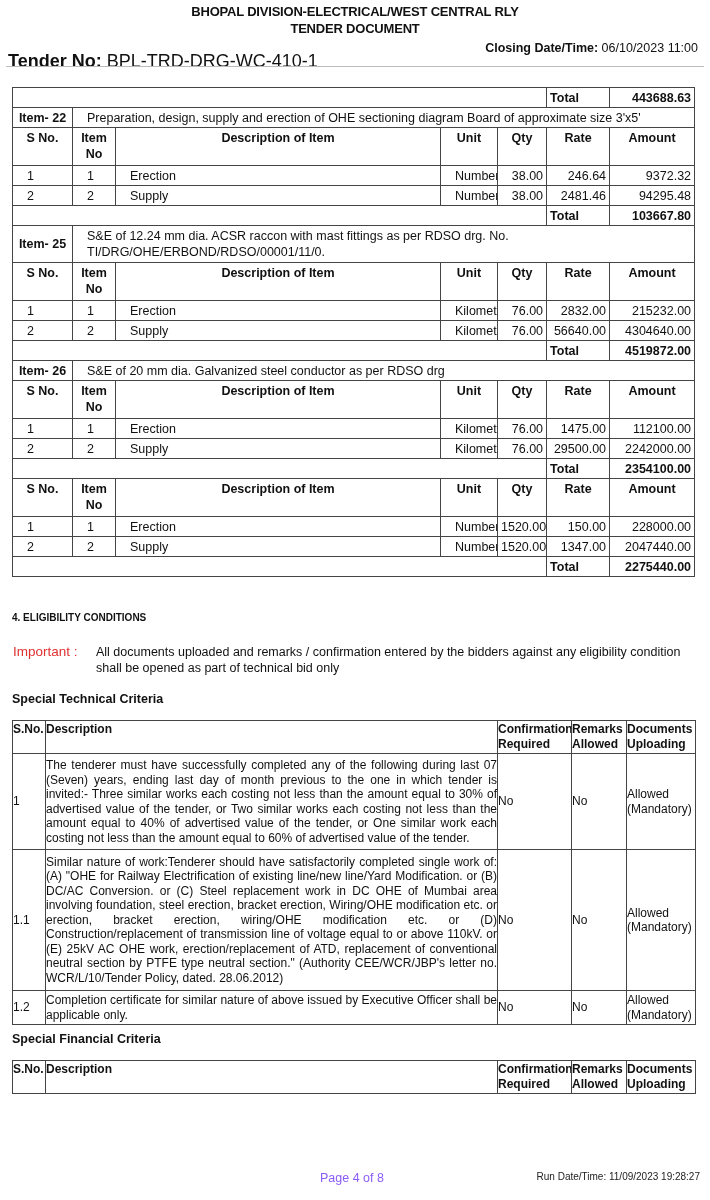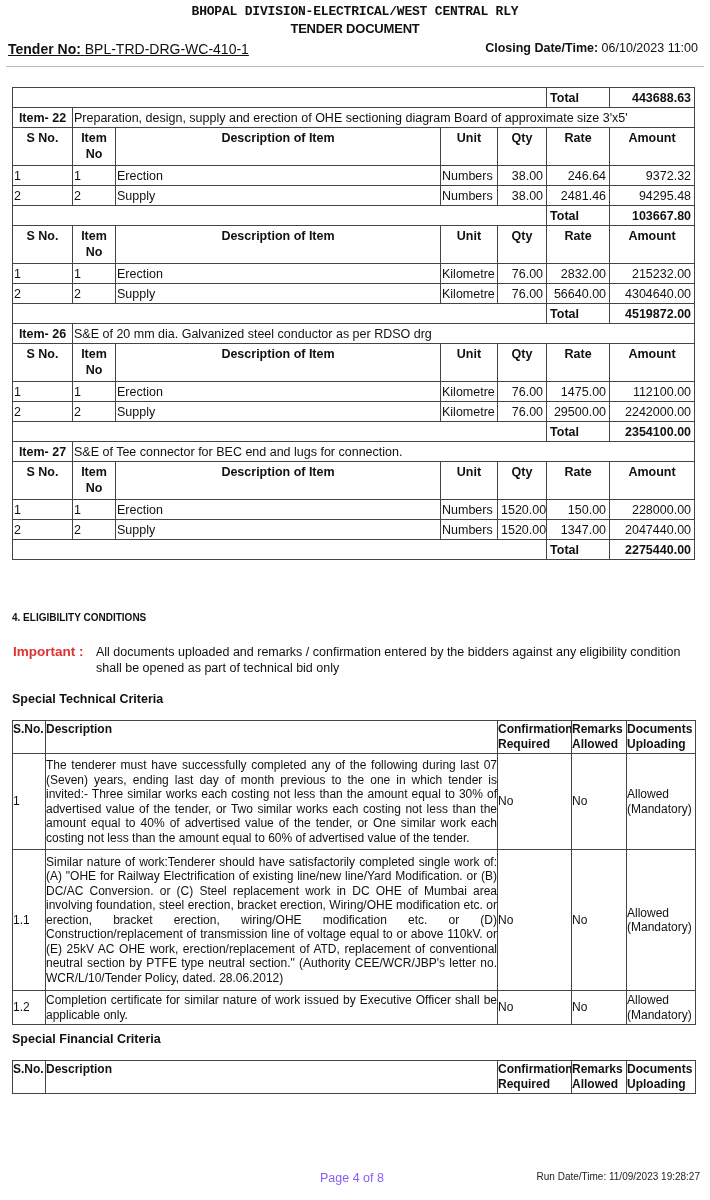--- a/index.html
+++ b/index.html
@@ -1,43 +1,43 @@
 <!DOCTYPE html>
 <html><head>
 <meta charset="utf-8">
 <style>
   html, body { margin: 0; padding: 0; background: #ffffff; }
   body {
     width: 710px; height: 1200px; position: relative; overflow: hidden;
     font-family: "Liberation Sans", sans-serif; color: #111;
   }
   .hdr-title { position: absolute; left: 0; width: 710px; text-align: center; font-weight: bold; font-size: 13px; letter-spacing: -0.2px; }
-  .hdr-t1 { top: 4px; font-family: Liberation Mono, monospace; }
+  .hdr-t1 { top: 4px; }
   .hdr-t2 { top: 21px; }
-  .tender-no { position: absolute; left: 8px; top: 41px; font-size: 14px; text-decoration: underline; }
+  .tender-no { position: absolute; left: 8px; top: 51px; font-size: 18px; }
   .closing { position: absolute; right: 12px; top: 41px; font-size: 12.5px; }
   .lbl-b { font-weight: bold; }
   .hr { position: absolute; left: 6px; right: 6px; top: 66px; border-top: 1px solid #bbb; }
 
   table { border-collapse: collapse; position: absolute; table-layout: fixed; }
   td { border: 1px solid #444; padding: 0 3px; font-size: 12.5px; overflow: hidden; white-space: nowrap; }
 
   #boq { left: 12px; top: 87px; width: 682px; }
   #boq .r-total td { height: 19px; }
   #boq .r-item td { height: 19px; }
   #boq .r-item2 td { height: 36px; white-space: normal; line-height: 16px; }
   #boq .r-head td { height: 35px; vertical-align: top; padding-top: 2px; font-weight: bold; text-align: center; line-height: 16px; }
   #boq .r-line td { height: 19px; }
   .bold { font-weight: bold; }
   .right { text-align: right; }
   .center { text-align: center; }
-  .nopad { padding-left: 1px; }
+  .nopad { padding-left: 14px; }
 
   .sec-title { position: absolute; left: 12px; top: 612px; font-weight: bold; font-size: 10px; }
-  .imp-lbl { position: absolute; left: 13px; top: 644px; font-weight: bold; font-size: 13.5px; color: #e03131; }
+  .imp-lbl { position: absolute; left: 13px; top: 644px; font-weight: normal; font-size: 13.5px; color: #e03131; }
   .imp-text { position: absolute; left: 96px; top: 644px; width: 600px; font-size: 12.5px; line-height: 16px; }
   .sub-title { position: absolute; left: 12px; font-weight: bold; font-size: 12.5px; }
   .st1 { top: 692px; }
   .st2 { top: 1032px; }
 
   .elig { left: 12px; width: 683px; }
   #elig1 { top: 720px; }
   #elig2 { top: 1060px; }
   .elig td { font-size: 12px; vertical-align: middle; white-space: normal; line-height: 14.5px; padding: 1px 0; }
   .elig .r-head td { font-weight: bold; vertical-align: top; height: 30px; }
@@ -105,20 +105,24 @@
     <td class="right">38.00</td>
     <td class="right">2481.46</td>
     <td class="right">94295.48</td>
   </tr>
   <tr class="r-total">
     <td colspan="5"></td>
     <td class="bold">Total</td>
     <td class="bold right">103667.80</td>
   </tr>
 
+  <tr class="r-item2">
+    <td class="bold center">Item- 25</td>
+    <td colspan="6" class="nopad">S&amp;E of 12.24 mm dia. ACSR raccon with mast fittings as per RDSO drg. No. TI/DRG/OHE/ERBOND/RDSO/00001/11/0.</td>
+  </tr>
   <tr class="r-head">
     <td>S No.</td>
     <td style="white-space:normal">Item No</td>
     <td>Description of Item</td>
     <td>Unit</td>
     <td>Qty</td>
     <td>Rate</td>
     <td>Amount</td>
   </tr>
   <tr class="r-line">
@@ -175,24 +179,20 @@
     <td class="right">76.00</td>
     <td class="right">29500.00</td>
     <td class="right">2242000.00</td>
   </tr>
   <tr class="r-total">
     <td colspan="5"></td>
     <td class="bold">Total</td>
     <td class="bold right">2354100.00</td>
   </tr>
 
-  <tr class="r-item">
-    <td class="bold center">Item- 27</td>
-    <td colspan="6" class="nopad">S&amp;E of Tee connector for BEC end and lugs for connection.</td>
-  </tr>
   <tr class="r-head">
     <td>S No.</td>
     <td style="white-space:normal">Item No</td>
     <td>Description of Item</td>
     <td>Unit</td>
     <td>Qty</td>
     <td>Rate</td>
     <td>Amount</td>
   </tr>
   <tr class="r-line">
@@ -251,21 +251,21 @@
   </tr>
   <tr class="r2">
     <td>1.1</td>
     <td class="desc">Similar nature of work:Tenderer should have satisfactorily completed single work of: (A) "OHE for Railway Electrification of existing line/new line/Yard Modification. or (B) DC/AC Conversion.  or (C) Steel replacement work in DC OHE of Mumbai area involving foundation, steel erection, bracket erection, Wiring/OHE modification etc. or erection, bracket erection, wiring/OHE modification etc. or (D) Construction/replacement of transmission line of voltage equal to or above 110kV. or (E) 25kV AC OHE work, erection/replacement of ATD, replacement of conventional neutral section by PTFE type neutral section." (Authority CEE/WCR/JBP's letter no. WCR/L/10/Tender Policy, dated. 28.06.2012)</td>
     <td>No</td>
     <td>No</td>
     <td>Allowed (Mandatory)</td>
   </tr>
   <tr class="r3">
     <td>1.2</td>
-    <td class="desc">Completion certificate for similar nature of work issued by Executive Officer shall be applicable only.</td>
+    <td class="desc">Completion certificate for similar nature of above issued by Executive Officer shall be applicable only.</td>
     <td>No</td>
     <td>No</td>
     <td>Allowed (Mandatory)</td>
   </tr>
 </tbody>
   </table>
 
 <div class="sub-title st2">Special Financial Criteria</div>
 <table id="elig2" class="elig">
   <colgroup>

